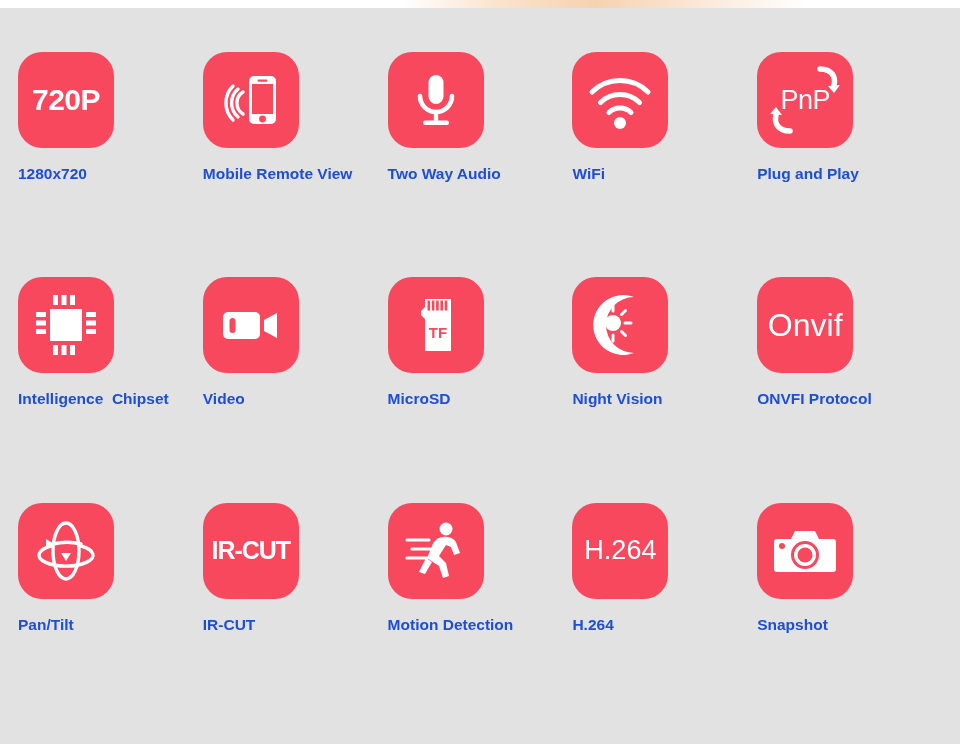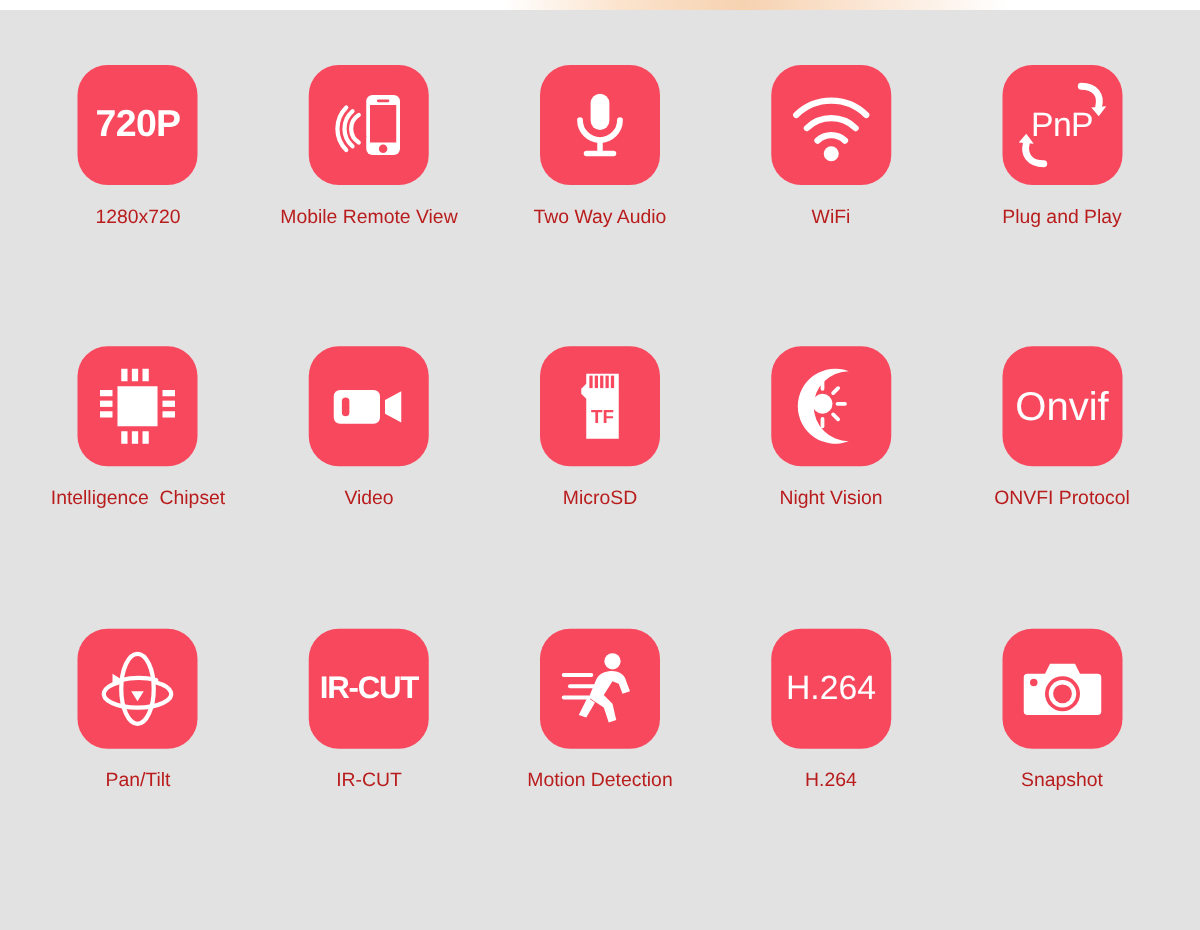--- a/index.html
+++ b/index.html
@@ -16,21 +16,21 @@
   }
   #grid{
     position:absolute;top:8px;left:0;width:960px;height:736px;
     display:grid;
     grid-template-columns:repeat(5,1fr);
     grid-template-rows:repeat(3,1fr);
     padding:0 18px 60px 18px;
     box-sizing:border-box;
   }
   .cell{
-    display:flex;flex-direction:column;align-items:center;justify-content:flex-start;
+    display:flex;flex-direction:column;align-items:flex-start;justify-content:flex-start;
     padding-top:44px;
   }
   .tile{
     width:96px;height:96px;border-radius:24px;
     background:#f8485e;
     display:flex;align-items:center;justify-content:center;
     position:relative;
   }
   .tile svg{display:block;}
   .tile-text{
@@ -39,24 +39,25 @@
     letter-spacing:-0.5px;
     line-height:1;
   }
   .t720{font-size:30px;}
   .tircut{font-size:25px;letter-spacing:-1px;}
   .th264{font-size:27px;font-weight:normal;letter-spacing:0px;}
   .tonvif{font-size:32px;font-weight:normal;letter-spacing:0px;}
   .tpnp{font-size:27px;font-weight:normal;letter-spacing:-0.5px;}
   .label{
     margin-top:17px;
-    color:#b91c1c;
+    color:#1d4ed8;
     font-size:15.5px;
     text-align:center;
     white-space:pre;
+    font-weight:bold;
   }
 </style>
 </head>
 <body>
 
 <div id="top-strip"></div>
 
 <div id="grid">
 
   <div class="cell">

